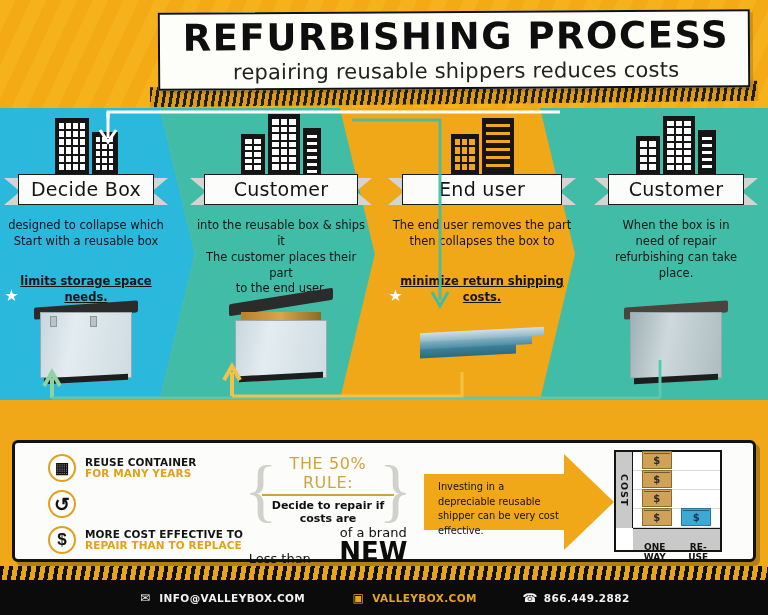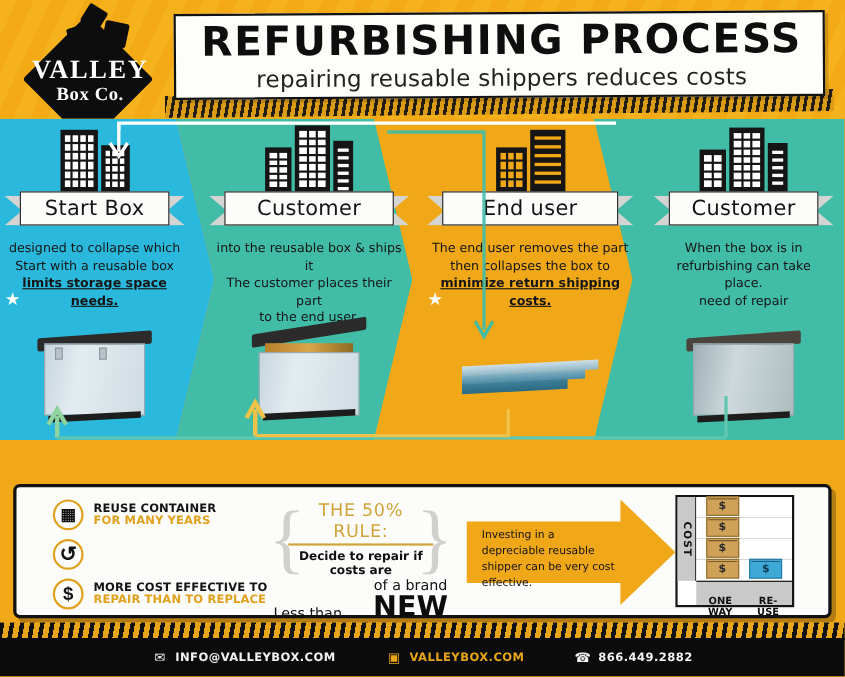--- a/index.html
+++ b/index.html
@@ -113,21 +113,21 @@
   .ribbon-label {
     font-family: "DejaVu Sans", sans-serif; font-size: 19px; color: #141414;
     letter-spacing: .3px; line-height: 1;
   }
 
   .panel-text {
     margin-top: 12px; padding: 0 8px; text-align: center;
     font-family: "DejaVu Sans", sans-serif; font-size: 11.5px;
     line-height: 1.38; color: #151515; position: relative;
   }
-  .panel-text .hl { text-decoration: underline; font-weight: bold; }
+  .panel-text .hl { text-decoration: underline; font-weight: bold; margin-top: 24px; }
   .star {
     position: absolute; left: 4px; bottom: 1px; width: 15px; height: 15px; color: #fff;
     font-size: 16px; line-height: 14px;
   }
 
   .boxpic { position: absolute; left: 50%; transform: translateX(-50%); }
 
   
   .rbox { width: 104px; height: 86px; position: relative; }
   .rbox .body { position: absolute; left: 6px; top: 14px; width: 92px; height: 66px;
@@ -254,33 +254,20 @@
            justify-content: center; font-size: 12px; }
   .f-ico.white { color: #f2f2f2; }
   .f-ico.amber { color: #e7a51a; }
 </style>
 </head>
 <body>
 
 <div class="page">
 
   <div class="header">
-    <div class="logo-wrap">
-      <div class="logo-chip c1"></div>
-      <div class="logo-chip c2"></div>
-      <div class="logo-chip c3"></div>
-      <div class="logo-chip c4"></div>
-      <div class="logo-chip c5"></div>
-      <div class="logo-chip c6"></div>
-      <div class="logo-diamond"></div>
-      <div class="logo-text">
-        <div class="logo-valley">VALLEY</div>
-        <div class="logo-box">Box Co.</div>
-      </div>
-    </div>
 
     <div class="title-scribble"></div>
     <div class="title-card">
       <div class="title-main">REFURBISHING PROCESS</div>
       <div class="title-sub">repairing reusable shippers reduces costs</div>
     </div>
   </div>
 
   <div class="band">
     <div class="chev chev-1"></div>
@@ -335,21 +322,21 @@
             <div class="win"></div>
               <div class="win"></div>
               <div class="win"></div>
           </div>
         </div>
       </div>
       <div class="ribbon">
         <div class="ribbon-tail left"></div>
         <div class="ribbon-tail right"></div>
         <div class="ribbon-plate">
-          <span class="ribbon-label">Start Box</span>
+          <span class="ribbon-label">Decide Box</span>
         </div>
       </div>
       <div class="panel-text">
         <span class="star">★</span>
         <div>designed to collapse which</div>
         <div>Start with a reusable box</div>
         <div class="hl">limits storage space needs.</div>
       </div>
       <div class="boxpic" style="top:190px;">
         <div class="rbox">
@@ -532,22 +519,22 @@
       </div>
       <div class="ribbon">
         <div class="ribbon-tail left"></div>
         <div class="ribbon-tail right"></div>
         <div class="ribbon-plate">
           <span class="ribbon-label">Customer</span>
         </div>
       </div>
       <div class="panel-text">
         <div>When the box is in</div>
+        <div>need of repair</div>
         <div>refurbishing can take place.</div>
-        <div>need of repair</div>
       </div>
       <div class="boxpic" style="top:190px;">
         <div class="rbox rusty">
           <div class="lid"></div>
           <div class="body"></div>
           <div class="rail"></div>
         </div>
       </div>
     </div>
   </div>

